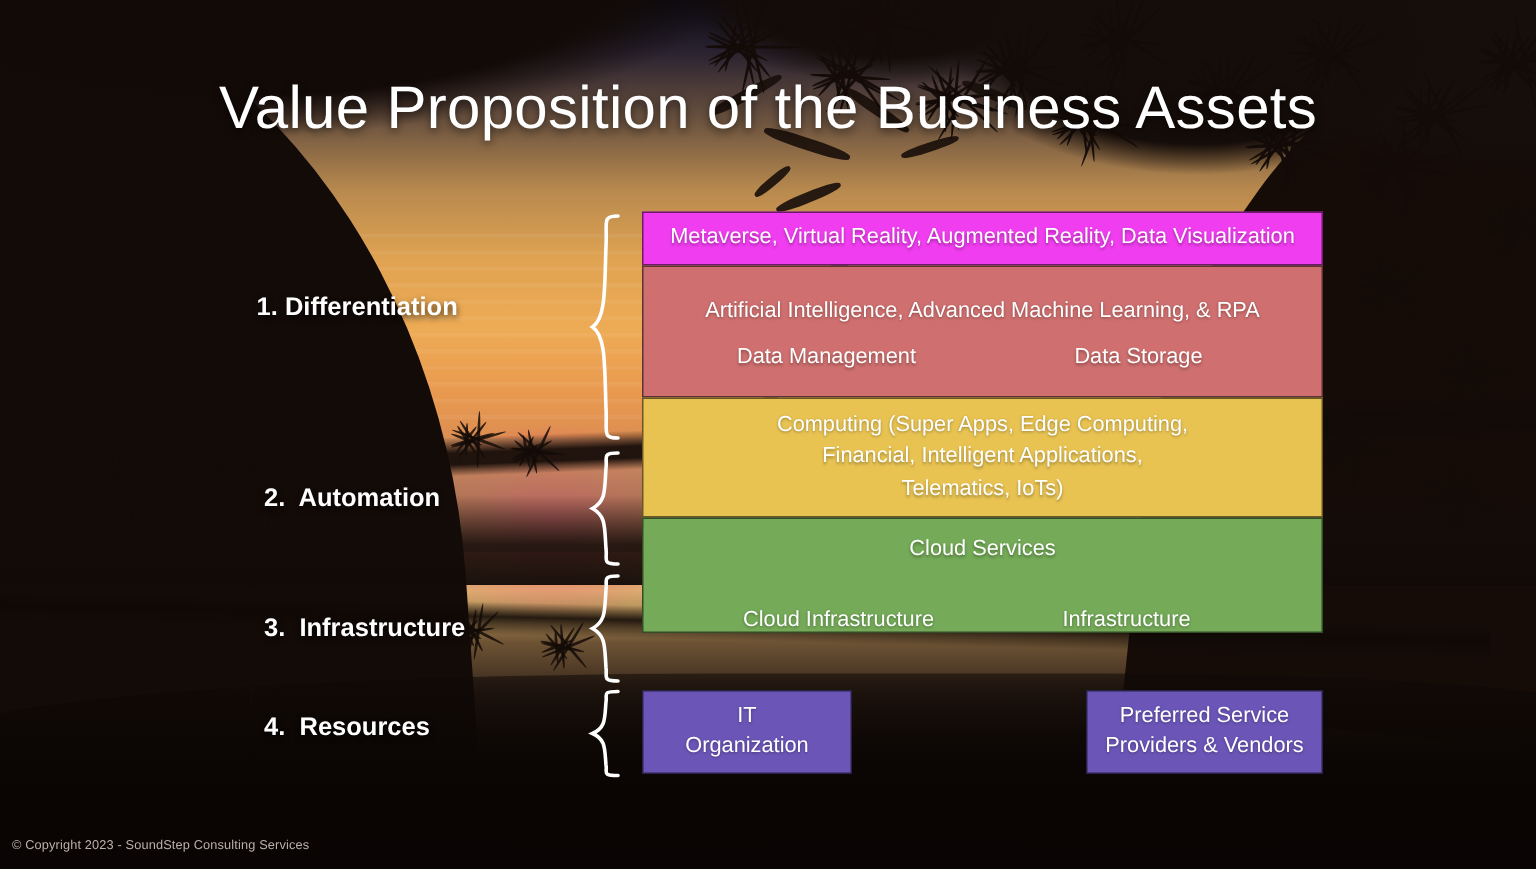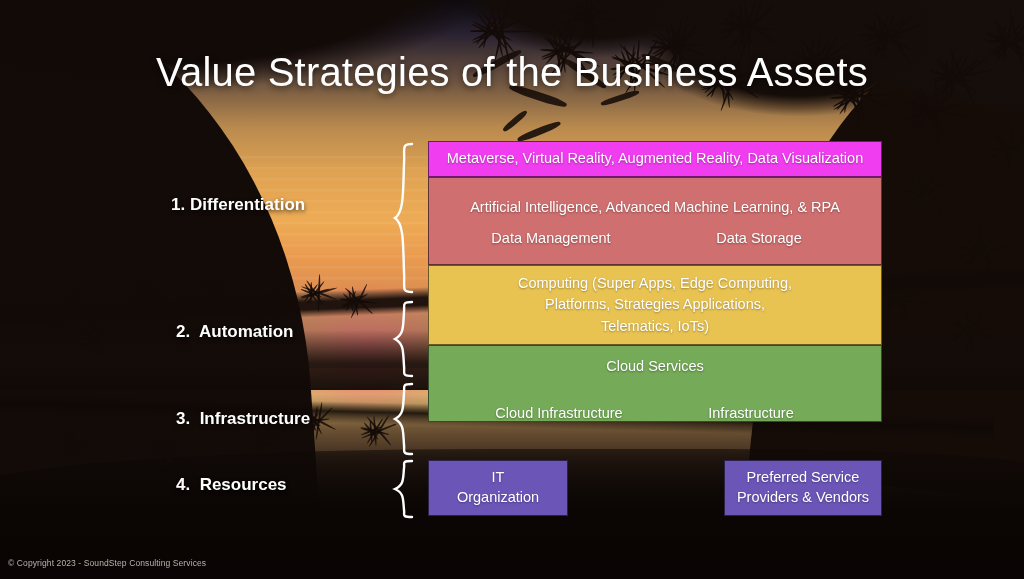--- a/index.html
+++ b/index.html
@@ -548,21 +548,21 @@
       <div class="needles" style="left: 60px; top: 445px; width: 38px; height: 2px; transform: rotate(371deg); opacity: 0.85;"></div>
       <div class="needles" style="left: 60px; top: 445px; width: 22px; height: 2px; transform: rotate(407deg); opacity: 0.85;"></div>
       <div class="needles" style="left: 60px; top: 445px; width: 30px; height: 2px; transform: rotate(443deg); opacity: 0.85;"></div>
       <div class="needles" style="left: 60px; top: 445px; width: 38px; height: 2px; transform: rotate(479deg); opacity: 0.85;"></div>
       <div class="needles" style="left: 60px; top: 445px; width: 22px; height: 2px; transform: rotate(515deg); opacity: 0.85;"></div>
       <div class="needles" style="left: 60px; top: 445px; width: 30px; height: 2px; transform: rotate(551deg); opacity: 0.85;"></div>
       <div class="needles" style="left: 60px; top: 445px; width: 38px; height: 2px; transform: rotate(587deg); opacity: 0.85;"></div>
       <div class="needles" style="left: 60px; top: 445px; width: 22px; height: 2px; transform: rotate(623deg); opacity: 0.85;"></div>
     </div>
 
-  <div id="title">Value Strategies of the Business Assets</div>
+  <div id="title">Value Proposition of the Business Assets</div>
 
   <div class="brace" style="top:142px;height:152px;">
     <svg viewBox="0 0 24 152" preserveAspectRatio="none">
       <path d="M20 2 C9 2 13 6 12 22 C11 50 12 70 3 76 C12 82 11 102 12 130 C13 146 9 150 20 150" fill="none" stroke="#ffffff" stroke-width="2.4" stroke-linecap="round"></path>
     </svg>
   </div>
   <div class="brace" style="top:300px;height:78px;">
     <svg viewBox="0 0 24 78" preserveAspectRatio="none">
       <path d="M20 2 C9 2 13 5 12 12 C11 27 12 34 3 39 C12 44 11 51 12 66 C13 73 9 76 20 76" fill="none" stroke="#ffffff" stroke-width="2.4" stroke-linecap="round"></path>
     </svg>
@@ -605,21 +605,21 @@
     <div class="blk" style="height:88px;background:#cf6f6f;padding-top:4px;">
       <span class="ln">Artificial Intelligence, Advanced Machine Learning, &amp; RPA</span>
       <div class="row3">
         <span>Data Management</span>
         <span>Data Storage</span>
       </div>
     </div>
 
     <div class="blk" style="height:80px;background:#e8c352;">
       <span class="ln">Computing (Super Apps, Edge Computing,</span>
-      <span class="ln">Platforms, Strategies Applications,</span>
+      <span class="ln">Financial, Intelligent Applications,</span>
       <span class="ln">Telematics, IoTs)</span>
     </div>
 
     <div class="blk" style="height:77px;background:#74aa58;justify-content:flex-start;padding-top:10px;">
       <span class="ln">Cloud Services</span>
       <div class="row3" style="margin-top:26px;padding:0 34px;">
         <span>Cloud Infrastructure</span>
         <span>Infrastructure</span>
       </div>
     </div>

